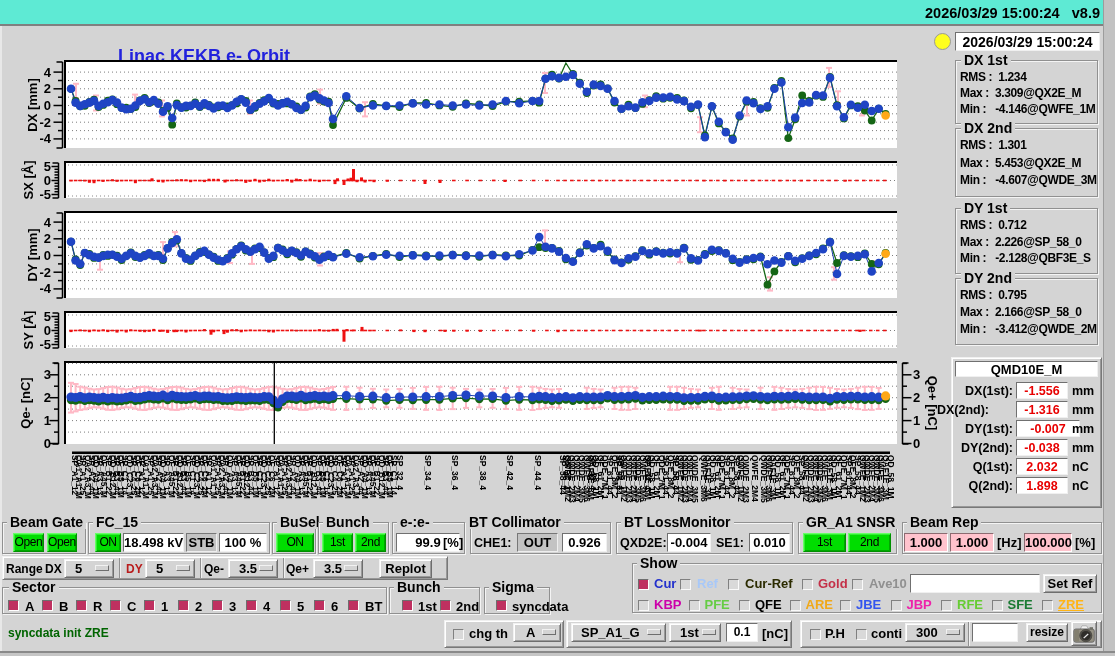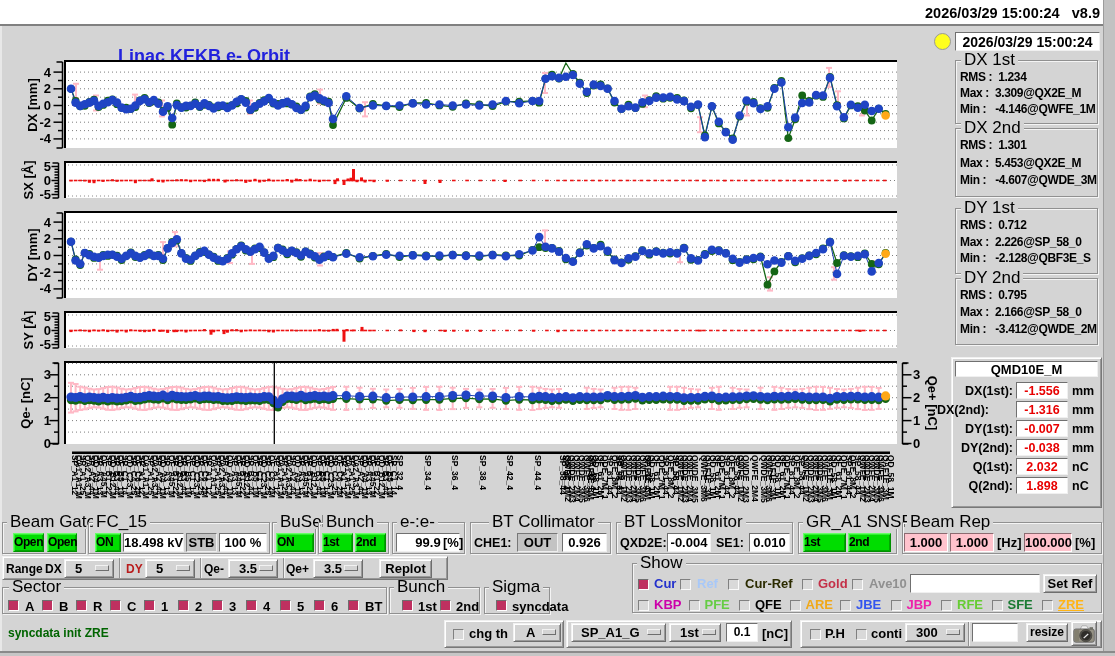--- a/index.html
+++ b/index.html
@@ -1,24 +1,24 @@
 <!DOCTYPE html>
 <html><head><meta charset="utf-8"><style>
 * { margin:0; padding:0; box-sizing:border-box; }
 html,body { width:1115px; height:656px; overflow:hidden; }
 body { font-family:"Liberation Sans", sans-serif; background:#d4d4d4; position:relative; }
-#top { position:absolute; left:0; top:0; width:1115px; height:26px; background:#ffffff;
+#top { position:absolute; left:0; top:0; width:1115px; height:26px; background:#5eead4;
   border-bottom:2px solid #808080; }
 #top .dt { position:absolute; right:15px; top:5px; font-size:14.5px; font-weight:bold; }
 #root { position:absolute; left:0; top:0; width:1115px; height:656px; }
 .gb { position:absolute; border:1px solid #909090; box-shadow:inset 1px 1px 0 #f4f4f4, 1px 1px 0 #f4f4f4; }
-.gbl { position:absolute; background:#d4d4d4; padding:0 3px; font-size:17px; font-weight:normal; line-height:14px; white-space:nowrap; }
+.gbl { position:absolute; background:#d4d4d4; padding:0 3px; font-size:14px; font-weight:bold; line-height:14px; white-space:nowrap; }
 .gbtn { position:absolute; background:#00dd00; border:1px solid; border-color:#66ff66 #009000 #009000 #66ff66;
   box-shadow:inset 1px 1px 0 #33ee33, inset -1px -1px 0 #00a800;
-  text-align:left; font-weight:bold; font-size:12px; letter-spacing:-0.4px; color:#000; white-space:nowrap; }
+  text-align:center; font-weight:normal; font-size:12px; letter-spacing:-0.4px; color:#000; white-space:nowrap; }
 .wf { position:absolute; background:#fff; border:1px solid; border-color:#707070 #f0f0f0 #f0f0f0 #707070;
   font-weight:bold; white-space:nowrap; }
 .pf { position:absolute; background:#ffc3cd; border:1px solid; border-color:#8c6b71 #fff #fff #8c6b71;
   font-weight:bold; text-align:center; font-size:13px; }
 .sbtn { position:absolute; background:#c3c3c3; border:1px solid; border-color:#777 #eee #eee #777;
   font-weight:bold; text-align:center; font-size:13px; }
 .rbtn { position:absolute; background:#d4d4d4; border:1px solid; border-color:#f2f2f2 #6e6e6e #6e6e6e #f2f2f2;
   box-shadow:inset 1px 1px 0 #fff, inset -1px -1px 0 #9a9a9a;
   font-weight:bold; text-align:center; }
 .ind { position:absolute; width:14px; height:6px; background:#d4d4d4; border:1px solid; border-color:#f2f2f2 #6e6e6e #6e6e6e #f2f2f2; }
@@ -2040,21 +2040,21 @@
 <div class="gbtn" style="left:276px;top:533px;width:38px;height:19px;line-height:17px">ON</div>
 <div class="gb" style="left:318px;top:522px;width:71px;height:32px"></div>
 <div class="gbl" style="left:323px;top:515px">Bunch</div>
 <div class="gbtn" style="left:322px;top:533px;width:31px;height:19px;line-height:17px">1st</div>
 <div class="gbtn" style="left:355px;top:533px;width:31px;height:19px;line-height:17px">2nd</div>
 <div class="gb" style="left:392px;top:522px;width:73px;height:32px"></div>
 <div class="gbl" style="left:397px;top:515px">e-:e-</div>
 <div class="wf" style="left:396px;top:533px;width:64px;height:19px;line-height:17px;text-align:center;font-size:13px">99.9</div>
 <div class="tl" style="left:443px;top:535px;color:#000;font-size:13px;">[%]</div>
 <div class="gb" style="left:470px;top:522px;width:141px;height:32px"></div>
-<div class="gbl" style="left:489px;top:515px">BT Collimator</div>
+<div class="gbl" style="left:466px;top:515px">BT Collimator</div>
 <div class="tl" style="left:474px;top:536px;color:#000;font-size:12.5px;">CHE1:</div>
 <div class="sbtn" style="left:517px;top:533px;width:41px;height:19px;line-height:17px">OUT</div>
 <div class="wf" style="left:562px;top:533px;width:45px;height:19px;line-height:17px;text-align:center;font-size:13px">0.926</div>
 <div class="gb" style="left:616px;top:522px;width:177px;height:32px"></div>
 <div class="gbl" style="left:621px;top:515px">BT LossMonitor</div>
 <div class="tl" style="left:620px;top:536px;color:#000;font-size:12.5px;">QXD2E:</div>
 <div class="wf" style="left:667px;top:533px;width:44px;height:19px;line-height:17px;text-align:center;font-size:13px">-0.004</div>
 <div class="tl" style="left:716px;top:536px;color:#000;font-size:12.5px;">SE1:</div>
 <div class="wf" style="left:749px;top:533px;width:41px;height:19px;line-height:17px;text-align:center;font-size:13px">0.010</div>
 <div class="gb" style="left:798px;top:522px;width:99px;height:32px"></div>
@@ -2202,21 +2202,21 @@
 <div class="tl" style="left:960px;top:322px;font-size:12px;letter-spacing:-0.35px">Min :&nbsp;&nbsp;&nbsp;-3.412@QWDE_2M</div>
 <div class="pan" style="left:951px;top:357px;width:151px;height:151px"></div>
 <div class="wf" style="left:955px;top:361px;width:143px;height:16px;line-height:15px;text-align:center;font-size:13px">QMD10E_M</div>
 <div class="tl" style="left:955px;top:384px;width:58px;text-align:right;font-size:12.5px">DX(1st):</div>
 <div class="wf" style="left:1016px;top:382px;width:52px;height:17px;line-height:16px;text-align:center;font-size:12.5px;color:#e80000">-1.556</div>
 <div class="tl" style="left:1072px;top:384px;font-size:12.5px">mm</div>
 <div class="tl" style="left:931px;top:403px;width:58px;text-align:right;font-size:12.5px">DX(2nd):</div>
 <div class="wf" style="left:1016px;top:401px;width:52px;height:17px;line-height:16px;text-align:center;font-size:12.5px;color:#e80000">-1.316</div>
 <div class="tl" style="left:1072px;top:403px;font-size:12.5px">mm</div>
 <div class="tl" style="left:955px;top:422px;width:58px;text-align:right;font-size:12.5px">DY(1st):</div>
-<div class="wf" style="left:1016px;top:420px;width:52px;height:17px;line-height:16px;text-align:center;font-size:12.5px;color:#e80000">-0.007</div>
+<div class="wf" style="left:1016px;top:420px;width:64px;height:17px;line-height:16px;text-align:center;font-size:12.5px;color:#e80000">-0.007</div>
 <div class="tl" style="left:1072px;top:422px;font-size:12.5px">mm</div>
 <div class="tl" style="left:955px;top:441px;width:58px;text-align:right;font-size:12.5px">DY(2nd):</div>
 <div class="wf" style="left:1016px;top:439px;width:52px;height:17px;line-height:16px;text-align:center;font-size:12.5px;color:#e80000">-0.038</div>
 <div class="tl" style="left:1072px;top:441px;font-size:12.5px">mm</div>
 <div class="tl" style="left:955px;top:460px;width:58px;text-align:right;font-size:12.5px">Q(1st):</div>
 <div class="wf" style="left:1016px;top:458px;width:52px;height:17px;line-height:16px;text-align:center;font-size:12.5px;color:#e80000">2.032</div>
 <div class="tl" style="left:1072px;top:460px;font-size:12.5px">nC</div>
 <div class="tl" style="left:955px;top:479px;width:58px;text-align:right;font-size:12.5px">Q(2nd):</div>
 <div class="wf" style="left:1016px;top:477px;width:52px;height:17px;line-height:16px;text-align:center;font-size:12.5px;color:#e80000">1.898</div>
 <div class="tl" style="left:1072px;top:479px;font-size:12.5px">nC</div>

